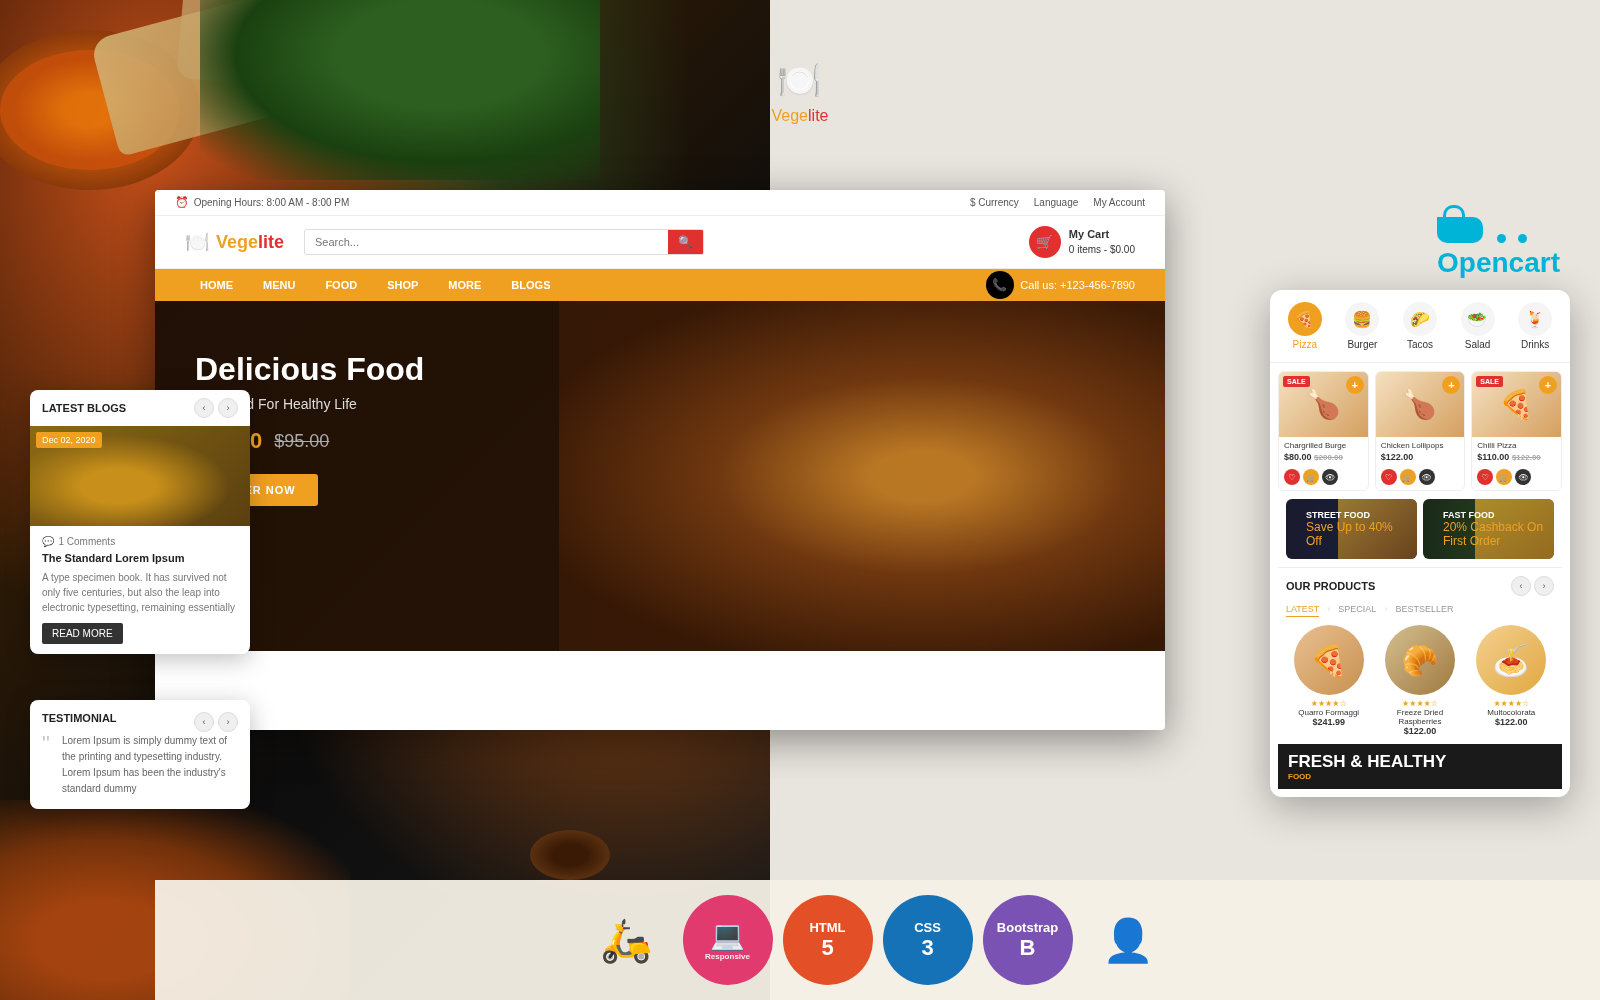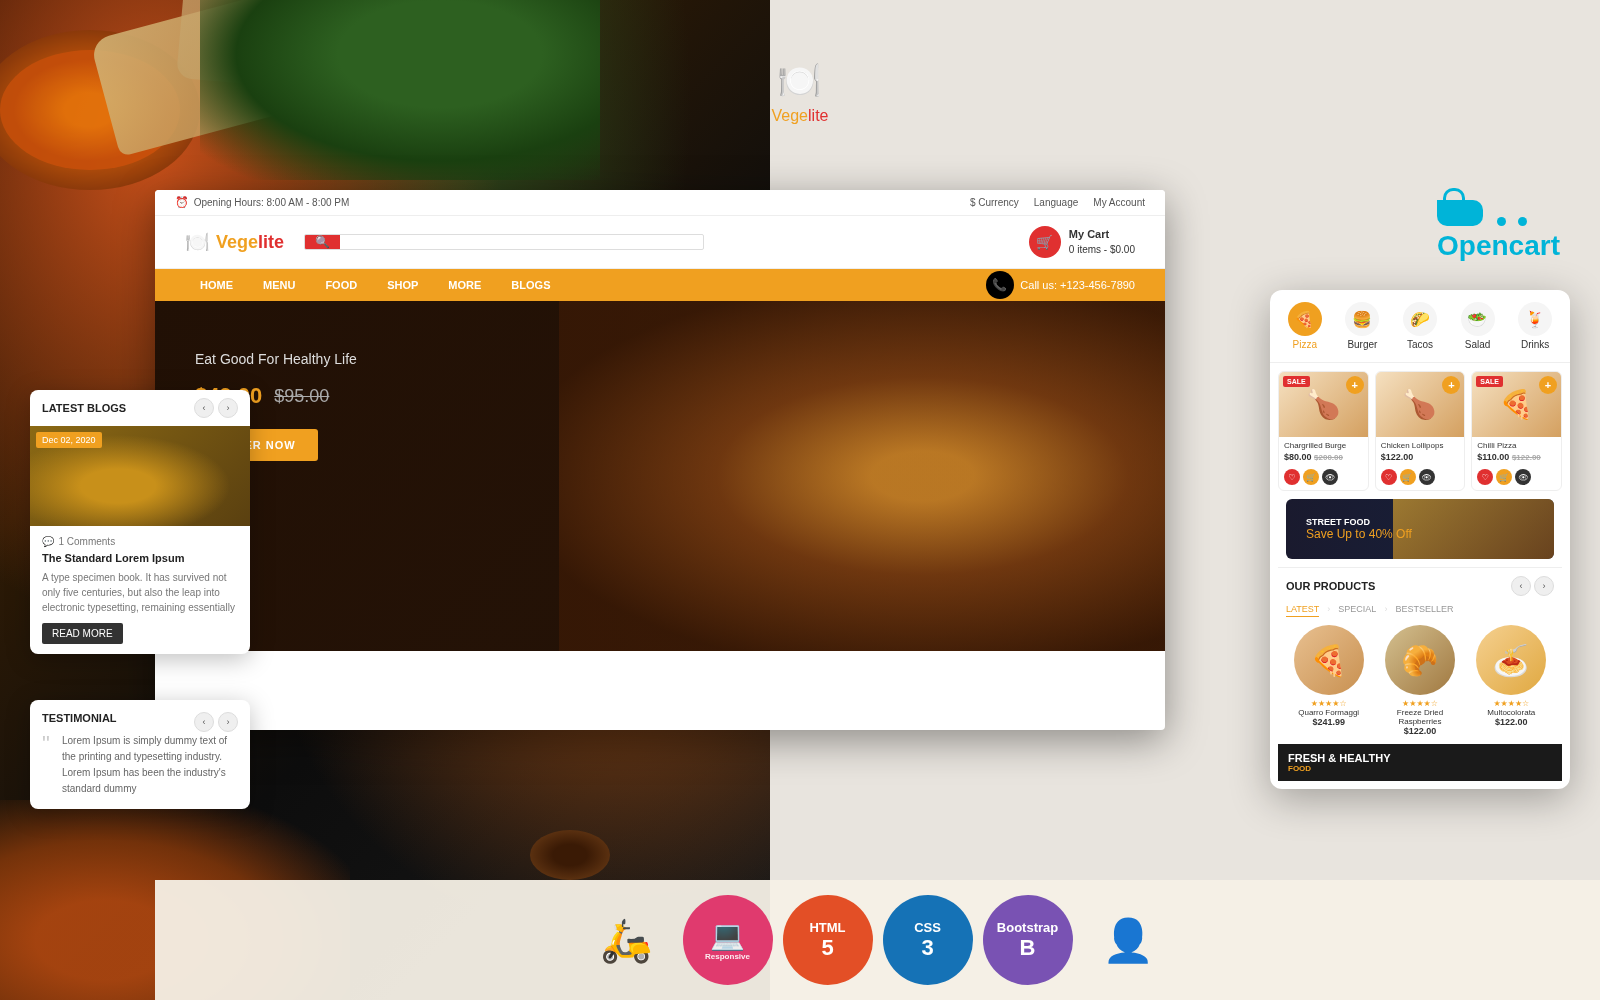--- a/index.html
+++ b/index.html
@@ -599,27 +599,27 @@
     .mobile-footer {
       background: #1a1a1a;
       padding: 8px 10px;
       color: white;
       font-size: 10px;
       font-weight: bold;
       display: flex;
       align-items: center;
       justify-content: space-between;
     }
-    .mobile-footer-text { font-size: 11px; font-weight: bold; }
+    .mobile-footer-text { font-size: 17px; font-weight: bold; }
     .mobile-footer-sub { font-size: 8px; color: #f0a020; text-transform: uppercase; }
 
     
     .opencart-logo {
       position: absolute;
-      top: 190px;
+      top: 207px;
       right: 40px;
       z-index: 25;
     }
     .opencart-text {
       font-size: 28px;
       font-weight: bold;
       color: #00b4d8;
     }
     .opencart-cart {
       display: flex;
@@ -720,20 +720,21 @@
   </div>
 
   <div class="mockup-header">
     <div class="mockup-logo">
       <span class="mockup-logo-icon">🍽️</span>
       <span class="mockup-logo-text">
         <span class="mockup-logo-vege">Vege</span><span class="mockup-logo-lite">lite</span>
       </span>
     </div>
     <div class="mockup-search">
+      <input type="text" placeholder="Search..." style="">
       <button class="mockup-search-btn">🔍</button>
     </div>
     <div class="mockup-cart">
       <div class="cart-icon-circle">🛒</div>
       <div class="cart-text">
         <div class="cart-title">My Cart</div>
         <div>0 items - $0.00</div>
       </div>
     </div>
   </div>
@@ -747,20 +748,21 @@
     <span class="mockup-nav-item">BLOGS</span>
     <div class="mockup-nav-call">
       <div class="call-circle">📞</div>
       <span>Call us: +123-456-7890</span>
     </div>
   </div>
 
   <div class="mockup-hero">
     <div class="mockup-hero-bg-food"></div>
     <div class="mockup-hero-content">
+      <h1 class="hero-title">Delicious Food</h1>
       <p class="hero-subtitle">Eat Good For Healthy Life</p>
       <div class="hero-price">
         <span class="price-new">$49.00</span>
         <span class="price-old">$95.00</span>
       </div>
       <button class="hero-btn">ORDER NOW</button>
     </div>
   </div>
 </div>
 
@@ -889,20 +891,27 @@
     </div>
 
     <div class="mobile-banners">
       <div class="mobile-banner banner-street">
         <div class="banner-text-overlay">
           <div class="banner-title-text">STREET FOOD</div>
           <div class="banner-sub">Save Up to 40% Off</div>
         </div>
         <div class="banner-food-img"></div>
       </div>
+      <div class="mobile-banner banner-fast">
+        <div class="banner-text-overlay">
+          <div class="banner-title-text">FAST FOOD</div>
+          <div class="banner-sub">20% Cashback On First Order</div>
+        </div>
+        <div class="banner-food-img" style="background: linear-gradient(135deg, #e8b030 0%, #c07820 100%);"></div>
+      </div>
     </div>
 
     <div class="mobile-our-products">
       <div class="mobile-section-header">
         <span class="mobile-section-title">OUR PRODUCTS</span>
         <div style="display:flex;gap:3px;">
           <button class="blog-nav-btn">‹</button>
           <button class="blog-nav-btn">›</button>
         </div>
       </div>

